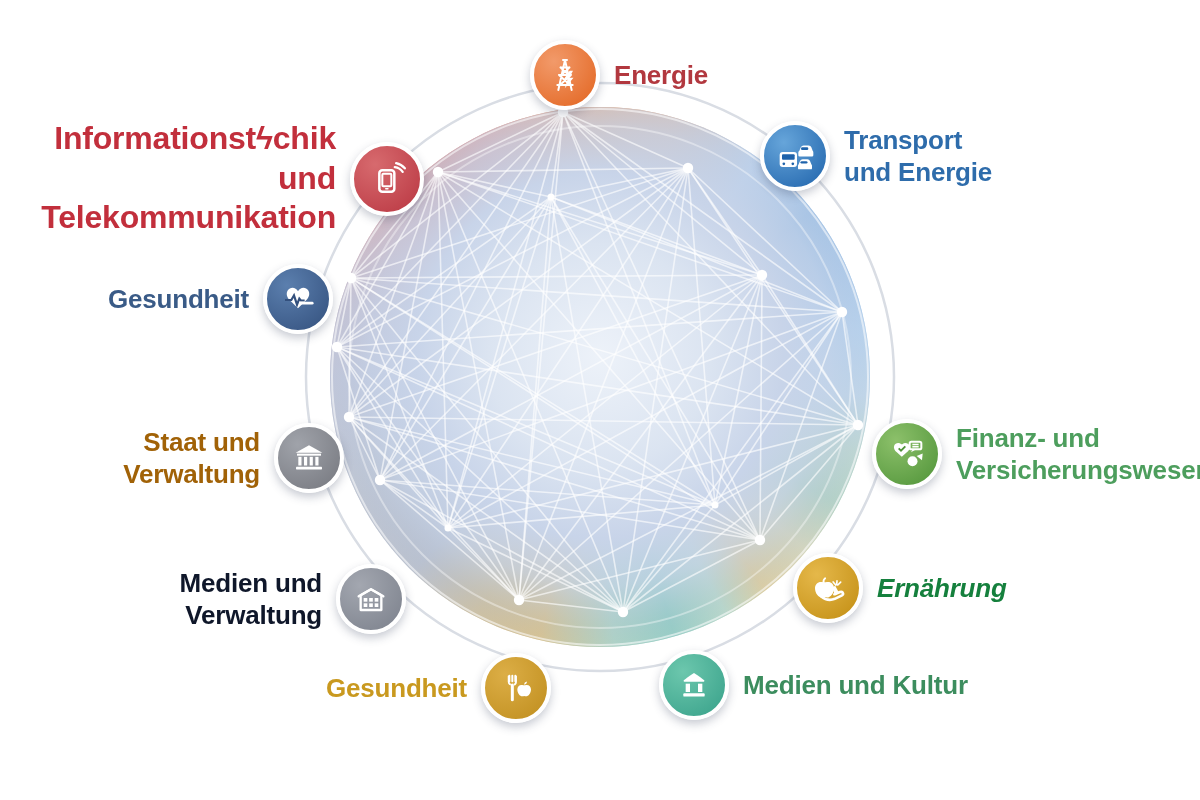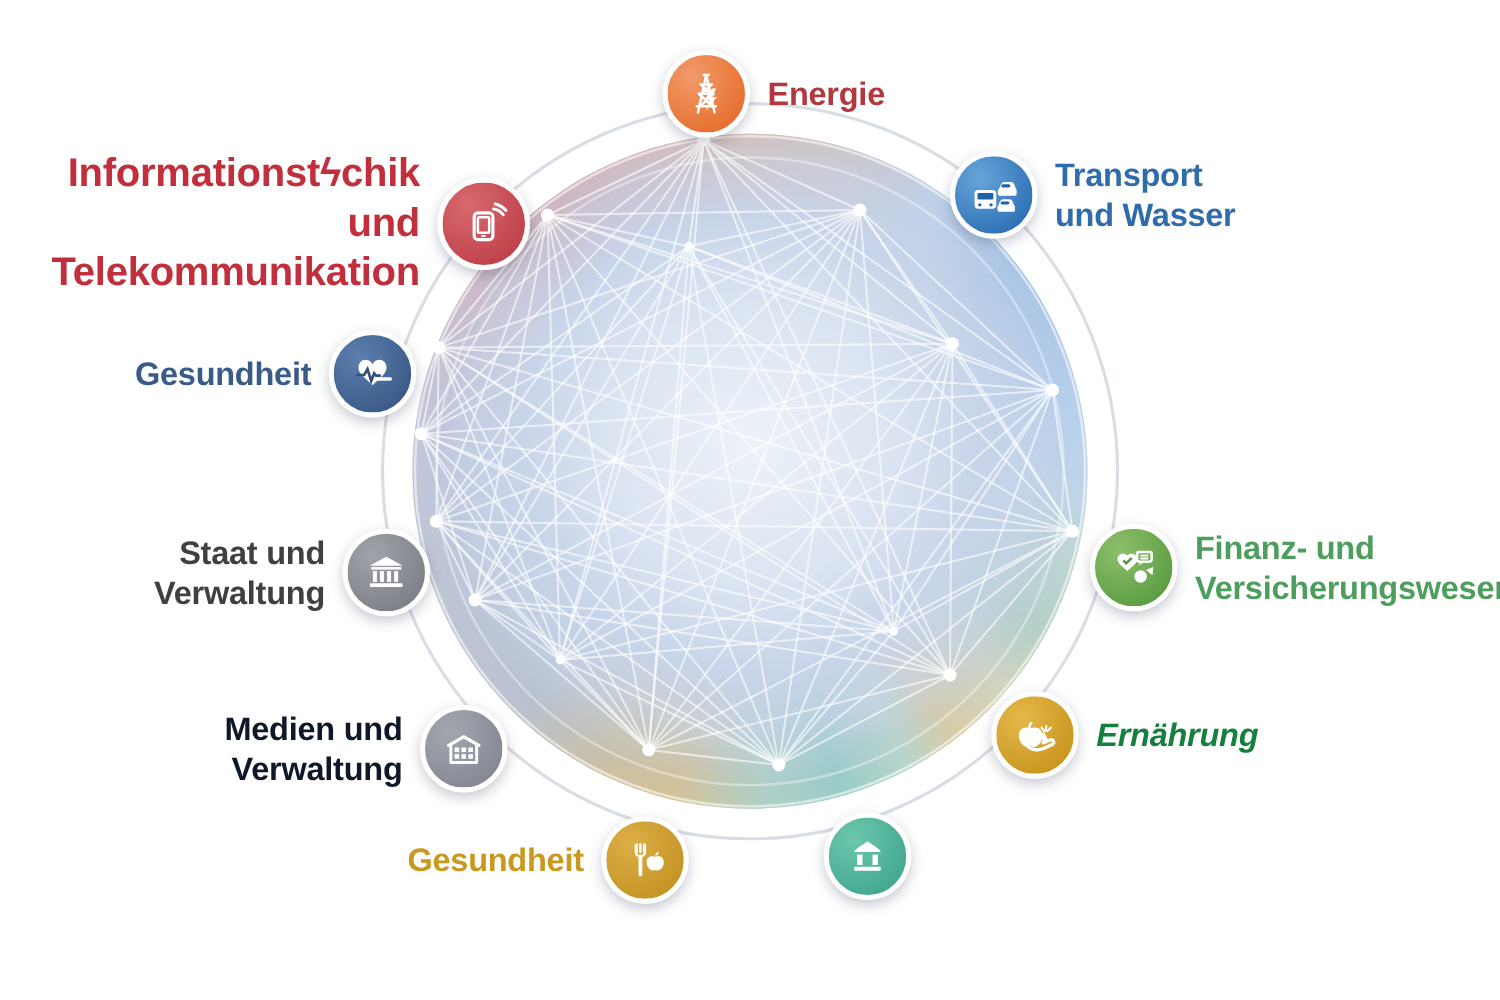--- a/index.html
+++ b/index.html
@@ -55,21 +55,21 @@
   .n-finanz .label{color:#4d9e5d;}
   .n-ernaehrung .badge{background:radial-gradient(circle at 32% 28%,#e5b84a,#c28d12);}
   .n-ernaehrung .label{color:#15803d;font-style:italic;}
   .n-medien-kultur .badge{background:radial-gradient(circle at 32% 28%,#6cc7ad,#37a089);}
   .n-medien-kultur .label{color:#3c8d5e;}
   .n-gesundheit-unten .badge{background:radial-gradient(circle at 32% 28%,#dcae46,#bf8d1d);}
   .n-gesundheit-unten .label{color:#c9991f;}
   .n-medien-verwaltung .badge{background:radial-gradient(circle at 32% 28%,#a3a7b0,#7b808b);}
   .n-medien-verwaltung .label{color:#0f172a;}
   .n-staat .badge{background:radial-gradient(circle at 32% 28%,#a0a3aa,#75777e);}
-  .n-staat .label{color:#404040;}
+  .n-staat .label{color:#a16207;}
   .n-gesundheit-links .badge{background:radial-gradient(circle at 32% 28%,#5b7fae,#33507d);}
   .n-gesundheit-links .label{color:#3a5b87;}
   .n-it .badge{background:radial-gradient(circle at 32% 28%,#d76a6e,#b93641);}
   .n-it .label{color:#c22f3c;}
 </style>
 </head>
 <body>
 
 <div class="scene">
 
@@ -226,21 +226,21 @@
         <g fill="#1f63ab">
           <rect x="4.2" y="11" width="7.6" height="3.2" rx="0.6"></rect>
           <circle cx="5.3" cy="16.7" r="0.8"></circle>
             <circle cx="10.7" cy="16.7" r="0.8"></circle>
           <rect x="15.6" y="6.8" width="4.4" height="1.6" rx="0.8"></rect>
           <rect x="15.3" y="15.1" width="4.2" height="1.4" rx="0.7"></rect>
         </g>
       </svg>
     </div>
     <div class="label">Transport
-und Wasser</div>
+und Energie</div>
   </div>
 
 
   <div class="node n-finanz">
     <div class="badge">
       <svg viewBox="0 0 24 24">
         <path d="M8.6 6.1C7.2 4.8 4.9 5.3 4.3 7c-.5 1.5.3 2.8 1.6 4l3 2.7 3-2.7c1.3-1.2 2.1-2.5 1.6-4-.6-1.7-2.9-2.2-4.3-.9z" fill="#fff"></path>
         <polyline points="7,8.6 8.4,10 11,7.4" stroke="#4f9338" stroke-width="1.1" fill="none"></polyline>
         <rect x="13.6" y="4.6" width="7" height="4.6" rx="1" fill="none" stroke="#fff" stroke-width="1.2"></rect>
         <path d="M15.4 9.2l-1 1.8 2.4-1.4z" fill="#fff"></path>
@@ -268,20 +268,21 @@
 
   <div class="node n-medien-kultur">
     <div class="badge">
       <svg viewBox="0 0 24 24">
         <path d="M12 4.8C9 6.8 7 8.2 5.9 9.2c-.3.3-.1.8.3.8h11.6c.4 0 .6-.5.3-.8C17 8.2 15 6.8 12 4.8z" fill="#fff"></path>
         <rect x="7" y="11.2" width="2.6" height="5" fill="#fff"></rect>
         <rect x="14.4" y="11.2" width="2.6" height="5" fill="#fff"></rect>
         <rect x="5.6" y="17" width="12.8" height="1.9" rx="0.5" fill="#fff"></rect>
       </svg>
     </div>
+    <div class="label">Medien und Kultur</div>
   </div>
 
   <div class="node n-gesundheit-unten leftside">
     <div class="badge">
       <svg viewBox="0 0 24 24">
         <path d="M8 4.6v3.4M9.8 4.6v3.4M11.6 4.6v3.4" stroke="#fff" stroke-width="1.2" stroke-linecap="round"></path>
         <path d="M7.6 4.6v3.6q0 1.5 1.3 1.8M12 4.6v3.6q0 1.5-1.3 1.8" stroke="#fff" stroke-width="1.1" fill="none"></path>
         <path d="M9.8 10.2V19" stroke="#fff" stroke-width="1.8" stroke-linecap="round"></path>
         <path d="M16.3 10.3c-1.9-.6-3.5.6-3.5 2.6 0 2.2 1.5 4.1 3 4.1.4 0 .8-.2 1.1-.2s.7.2 1.1.2c1.5 0 3-1.9 3-4.1 0-2-1.6-3.2-3.5-2.6z" fill="#fff"></path>
         <path d="M16.9 10c0-1 .6-1.7 1.7-1.9-.1 1.1-.7 1.8-1.7 1.9z" fill="#fff"></path>

